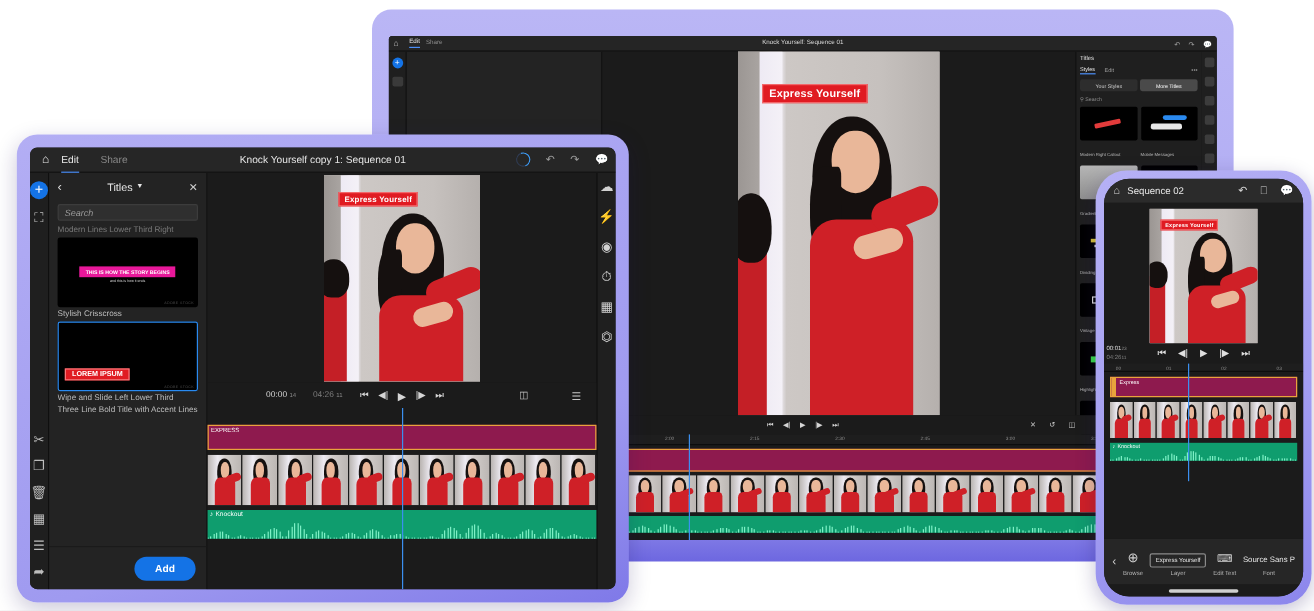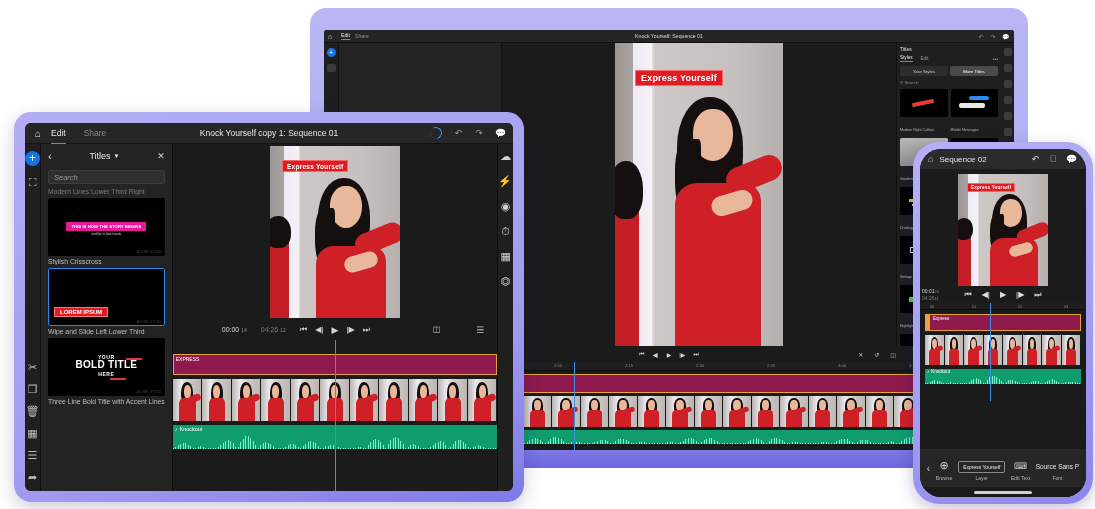--- a/index.html
+++ b/index.html
@@ -1008,31 +1008,24 @@
               <span class="wm">ADOBE STOCK</span>
             </div>
             <span class="cap">Stylish Crisscross</span>
 
             <div class="tcard sel">
               <div style="position:absolute;left:6px;bottom:9px;background:#e01b22;border:1px solid #f4797c;color:#fff;font-size:6px;font-weight:bold;padding:1px 5px;">LOREM IPSUM</div>
               <span class="wm">ADOBE STOCK</span>
             </div>
             <span class="cap">Wipe and Slide Left Lower Third</span>
 
-            <div class="tcard">
-              <div style="position:absolute;left:50%;top:16px;transform:translateX(-50%);text-align:center;width:100%;">
-                <div style="color:#fff;font-size:5px;font-weight:bold;letter-spacing:.6px;">YOUR</div>
-                <div style="color:#fff;font-size:10px;font-weight:bold;letter-spacing:.3px;line-height:1.05;">BOLD TITLE</div>
-                <div style="color:#fff;font-size:5px;font-weight:bold;letter-spacing:.6px;">HERE</div>
-              </div>
-              <div style="position:absolute;left:78px;top:20px;width:16px;height:1.5px;background:#e2353c;"></div>
-              <div style="position:absolute;left:62px;top:40px;width:16px;height:1.5px;background:#e2353c;"></div>
-              <span class="wm">ADOBE STOCK</span>
-            </div>
             <span class="cap">Three Line Bold Title with Accent Lines</span>
+          </div>
+          <div class="panel-foot">
+            <span class="addbtn">Add</span>
           </div>
         </div>
 
         <div class="tb-center">
           <div style="flex:0 0 175px;display:flex;justify-content:center;align-items:flex-start;padding-top:2px;background:#1b1b1b;">
             <div class="vid" style="width:130px;height:172px;">
               <div class="bgwall"></div>
               <div class="leftstrip"></div>
               <div class="whitepanel"></div>
               <div class="p-partial" style="left:0;top:88px;width:19px;height:84px;"></div>

